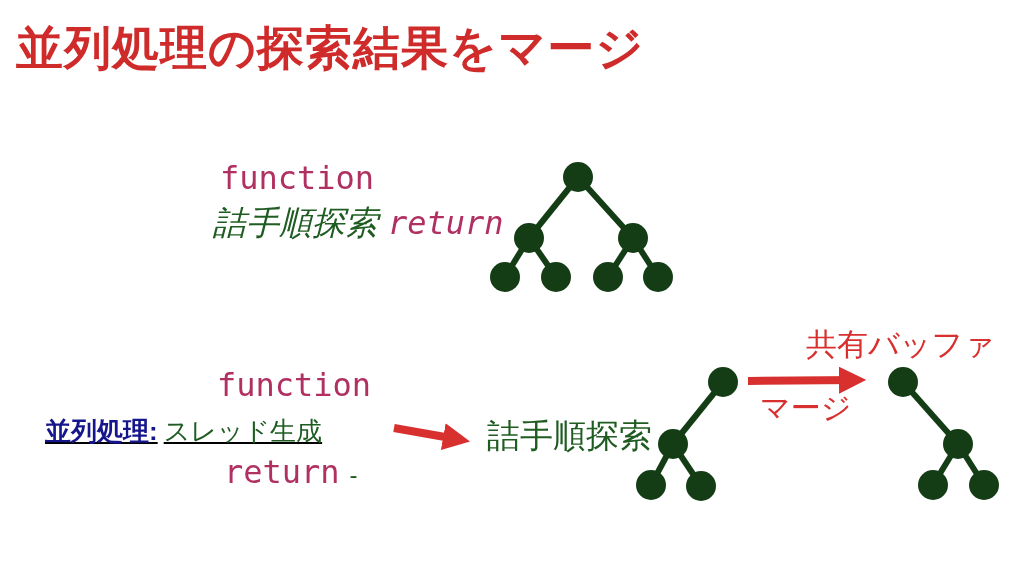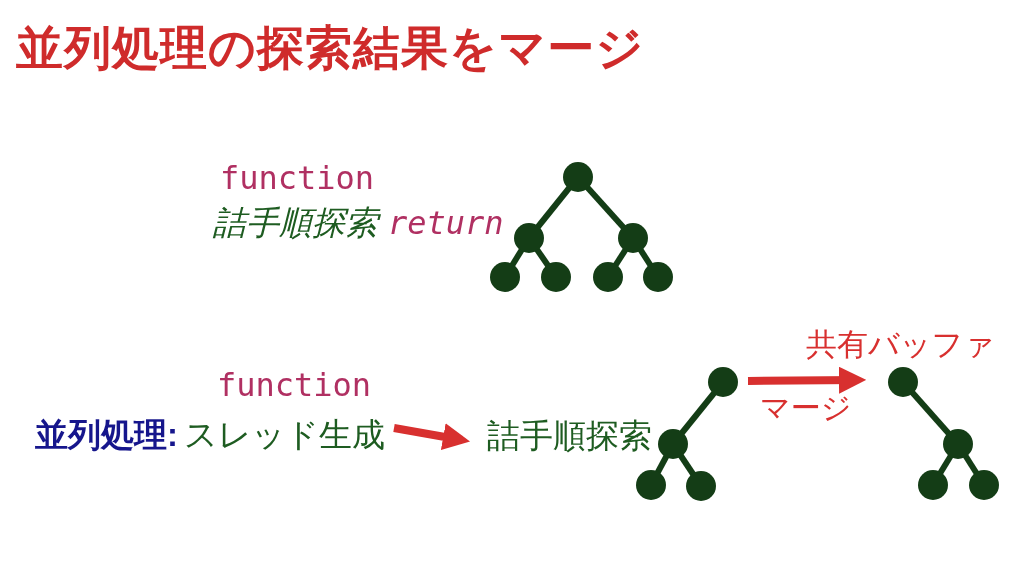--- a/index.html
+++ b/index.html
@@ -26,21 +26,21 @@
     color: var(--crimson, #b03062);
   }
   .red   { color: var(--arrow-red, #d8302f); }
 
   .sec1-label    { left: 56px;  top: 186px; font-size: 33px; }
   .sec1-function { left: 220px; top: 162px; font-size: 32px; }
   .sec1-line2    { left: 213px; top: 206px; font-size: 33px; font-style: italic; }
   .sec1-line2 .mono { font-size: 32px; margin-left: 10px; }
 
   .sec2-function { left: 217px; top: 369px; font-size: 32px; }
-  .sec2-main     { left: 35px;  top: 418px; font-size: 33px; }
+  .sec2-main     { left: 45px;  top: 418px; font-size: 26px; text-decoration: underline; }
   .sec2-main .green { margin-left: 6px; font-weight: normal; }
   .sec2-return   { left: 224px; top: 456px; font-size: 32px; }
   .sec2-return .dash { font-family: "Liberation Sans", sans-serif;
                        color: var(--green-text, #1e5c21);
                        font-size: 24px; margin-left: 10px; }
   .sec2-search   { left: 487px; top: 419px; font-size: 33px; }
 
   .shared-buffer { left: 806px; top: 329px; font-size: 31px; }
   .merge-label   { left: 760px; top: 393px; font-size: 30px; }
 
@@ -58,20 +58,23 @@
   <div class="abs title">並列処理の探索結果をマージ</div>
 
   <div class="abs mono sec1-function">function</div>
   <div class="abs sec1-line2">
     <span class="green">詰手順探索</span><span class="mono">return</span>
   </div>
 
   <div class="abs mono sec2-function">function</div>
   <div class="abs sec2-main">
     <span class="navy">並列処理:</span><span class="green">スレッド生成</span>
+  </div>
+  <div class="abs sec2-return">
+    <span class="mono">return</span><span class="dash">-</span>
   </div>
   <div class="abs green sec2-search">詰手順探索</div>
 
   <div class="abs red merge-label">マージ</div>
   <div class="abs red shared-buffer">共有バッファ</div>
 
   <svg id="diagram-layer" viewBox="0 0 1024 576" xmlns="http://www.w3.org/2000/svg">
     <defs>
       <marker id="arrowhead" viewBox="0 0 10 10" refX="7" refY="5" markerWidth="3.4" markerHeight="3.4" orient="auto-start-reverse">
         <path d="M 0 0 L 10 5 L 0 10 z" fill="#d8302f"></path>

